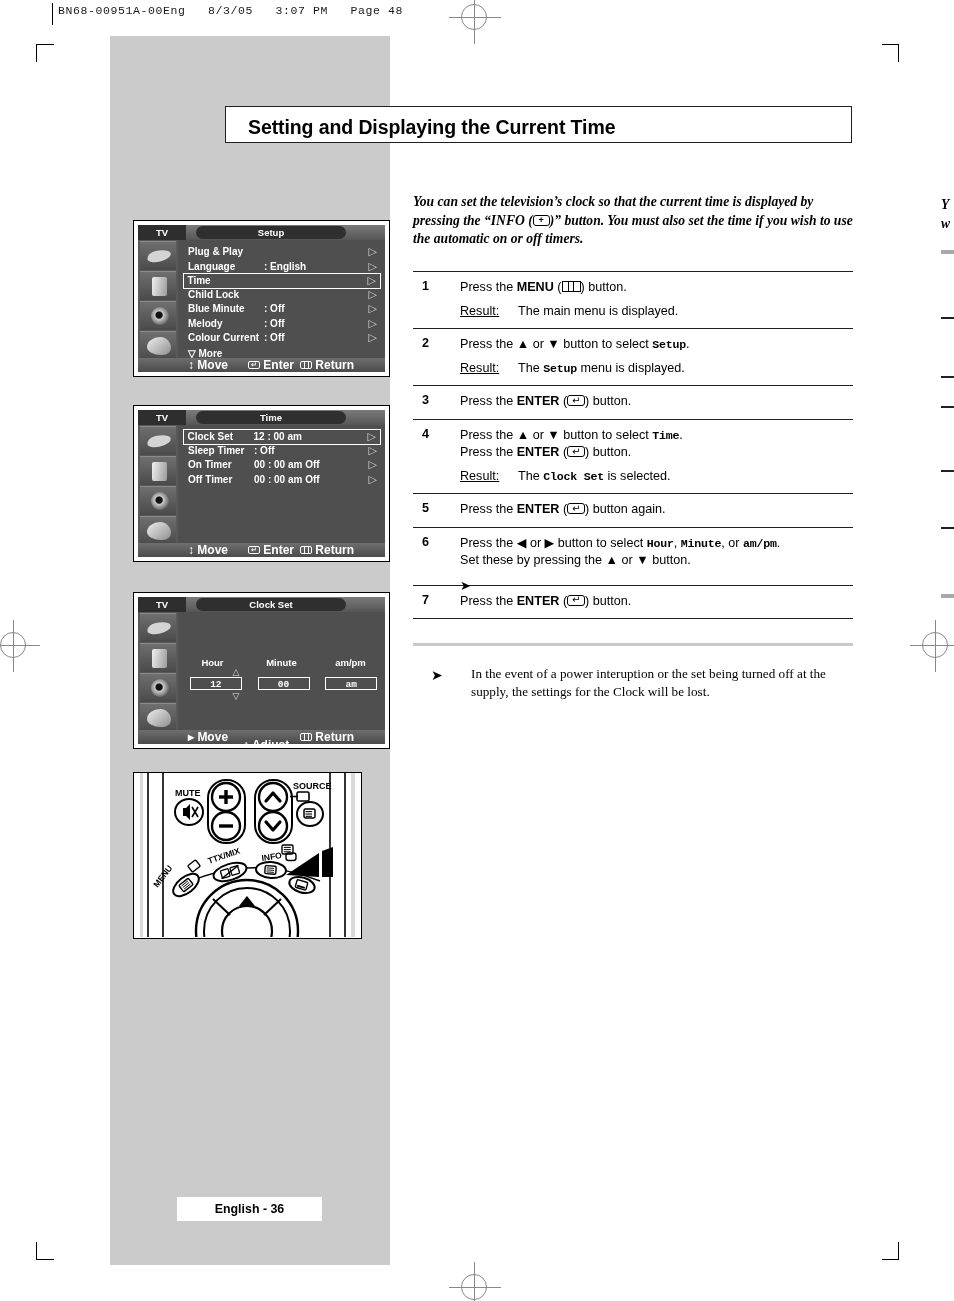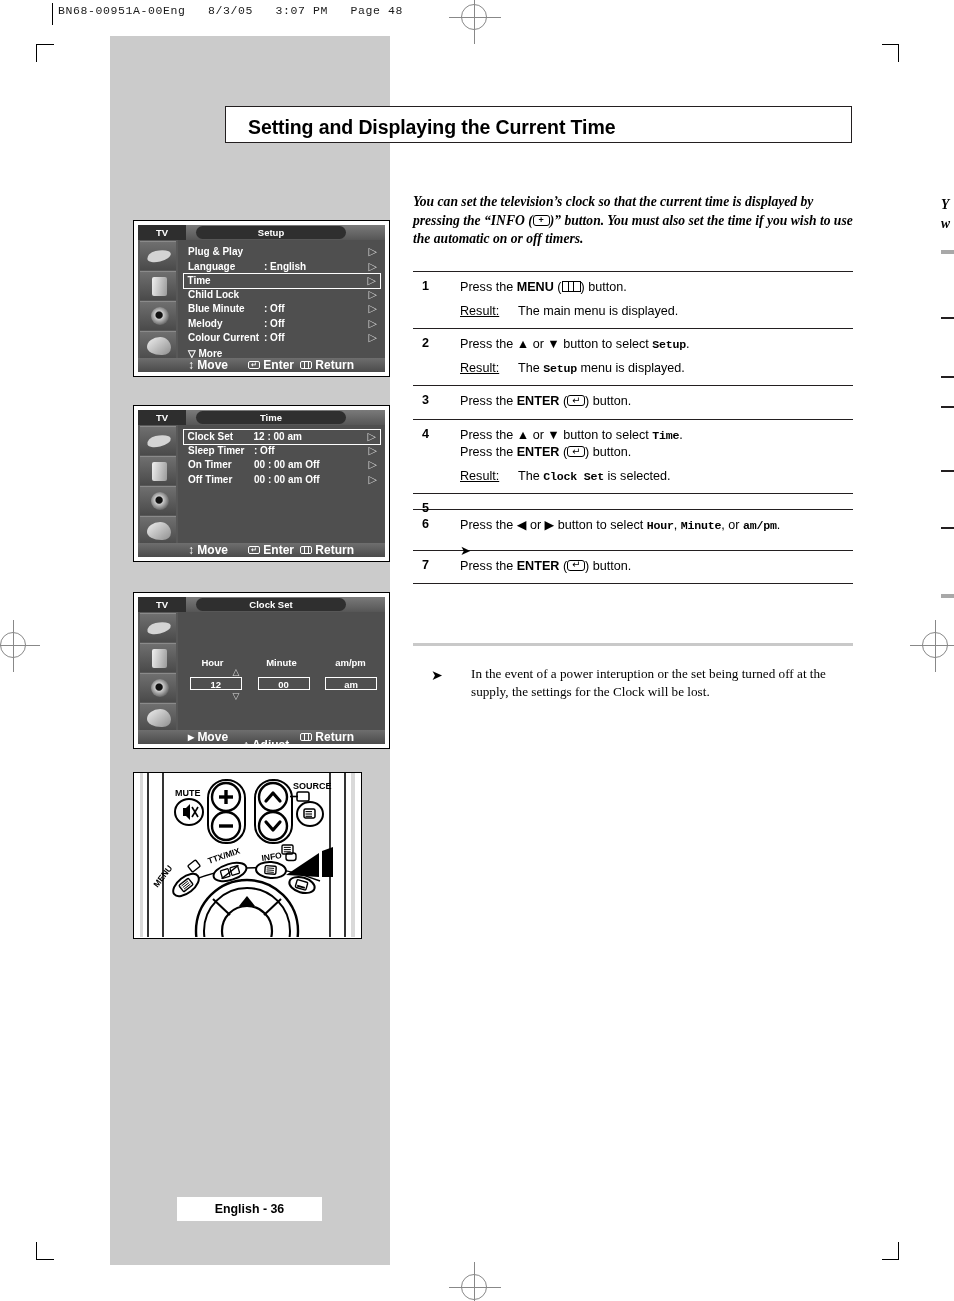--- a/index.html
+++ b/index.html
@@ -448,20 +448,21 @@
     color: #ffffff;
     font-size: 9.5px;
     font-weight: bold;
   }
   .cs-labels > div { flex: 1; text-align: center; }
   .cs-fields {
     position: absolute;
     left: 44px; top: 80px;
     right: 0;
     display: flex;
+    font-family: Liberation Mono, monospace;
   }
   .cs-fields > div { flex: 1; display: flex; justify-content: center; }
   .cs-box {
     width: 52px; height: 13px;
     border: 1.3px solid #ffffff;
     color: #ffffff;
     font-size: 9.5px;
     font-weight: bold;
     text-align: center;
     line-height: 13px;
@@ -583,25 +584,29 @@
           <div class="step-line">Press the ▲ or ▼ button to select <span class="mono">Time</span>.</div>
           <div class="step-line">Press the <span class="bold">ENTER</span> (<span class="enter-glyph"></span>) button.</div>
           <div class="result-row">
             <span class="result-label">Result:</span>
             <span>The <span class="mono">Clock Set</span> is selected.</span>
           </div>
         </div>
       </div>
       <div class="step">
         <div class="step-num">5</div>
+        <div class="step-body">
+          <div class="step-line">Press the <span class="bold">ENTER</span> (<span class="enter-glyph"></span>) button again.</div>
+        </div>
       </div>
       <div class="step">
         <div class="step-num">6</div>
         <div class="step-body">
           <div class="step-line">Press the ◀ or ▶ button to select <span class="mono">Hour</span>, <span class="mono">Minute</span>, or <span class="mono">am/pm</span>.</div>
+          <div class="step-line">Set these by pressing the ▲ or ▼ button.</div>
           <div class="bullet-note"><span class="arrow">➤</span></div>
         </div>
       </div>
       <div class="step">
         <div class="step-num">7</div>
         <div class="step-body">
           <div class="step-line">Press the <span class="bold">ENTER</span> (<span class="enter-glyph"></span>) button.</div>
         </div>
       </div>
     </div>

